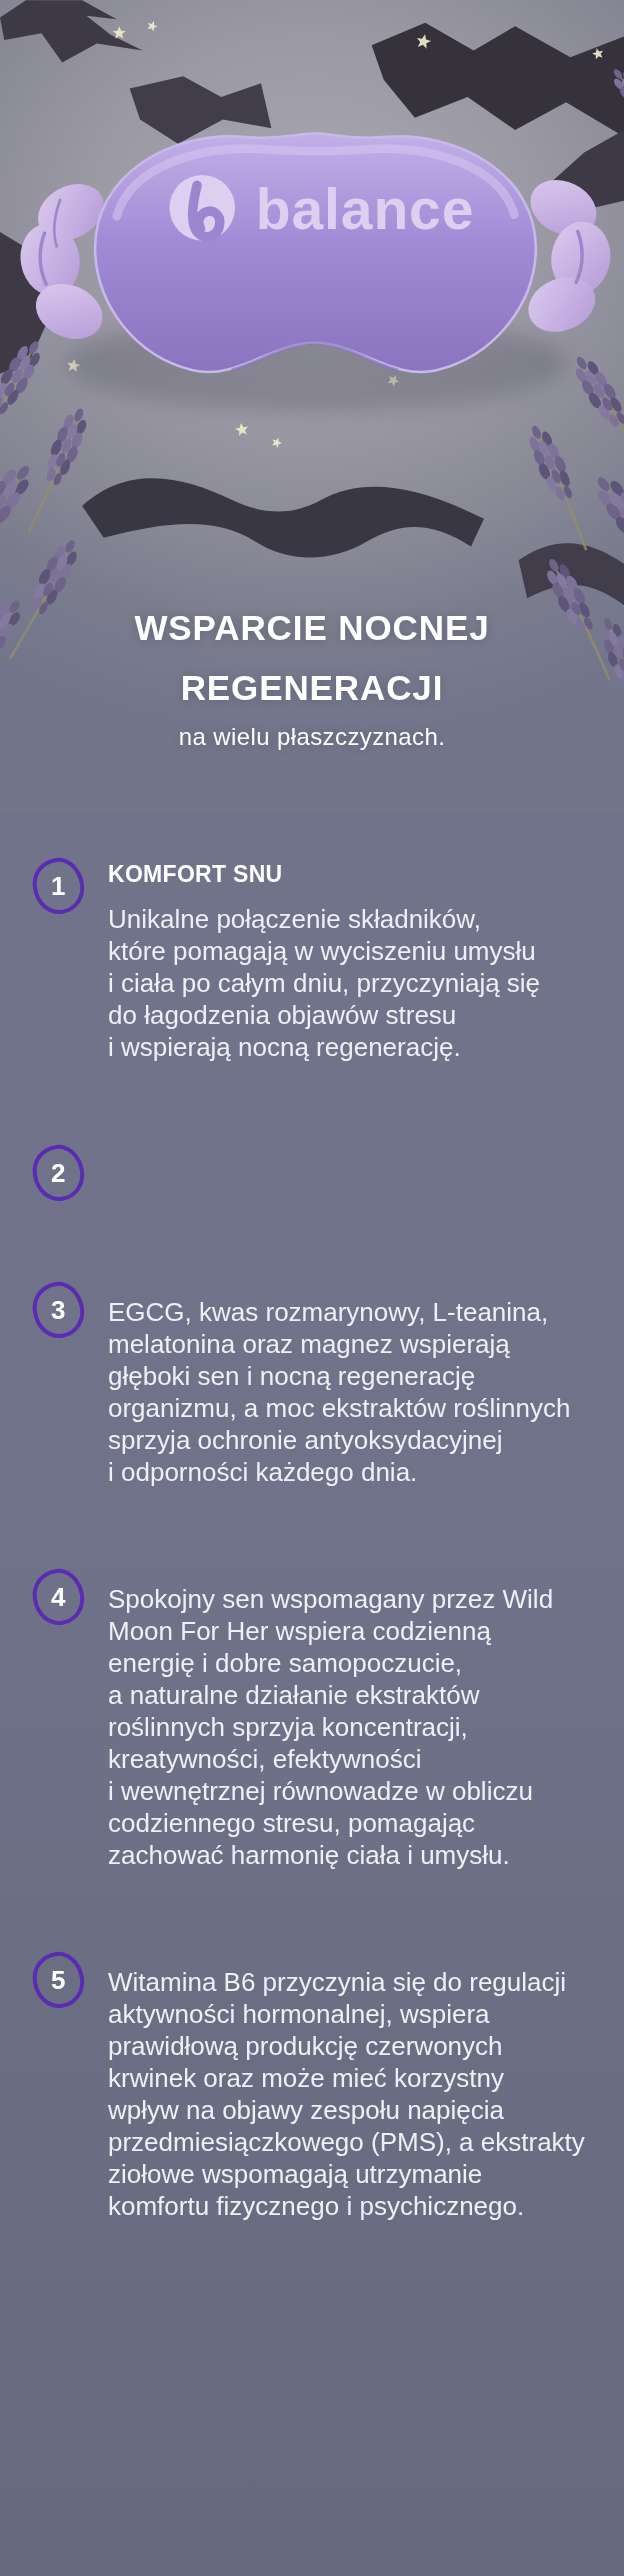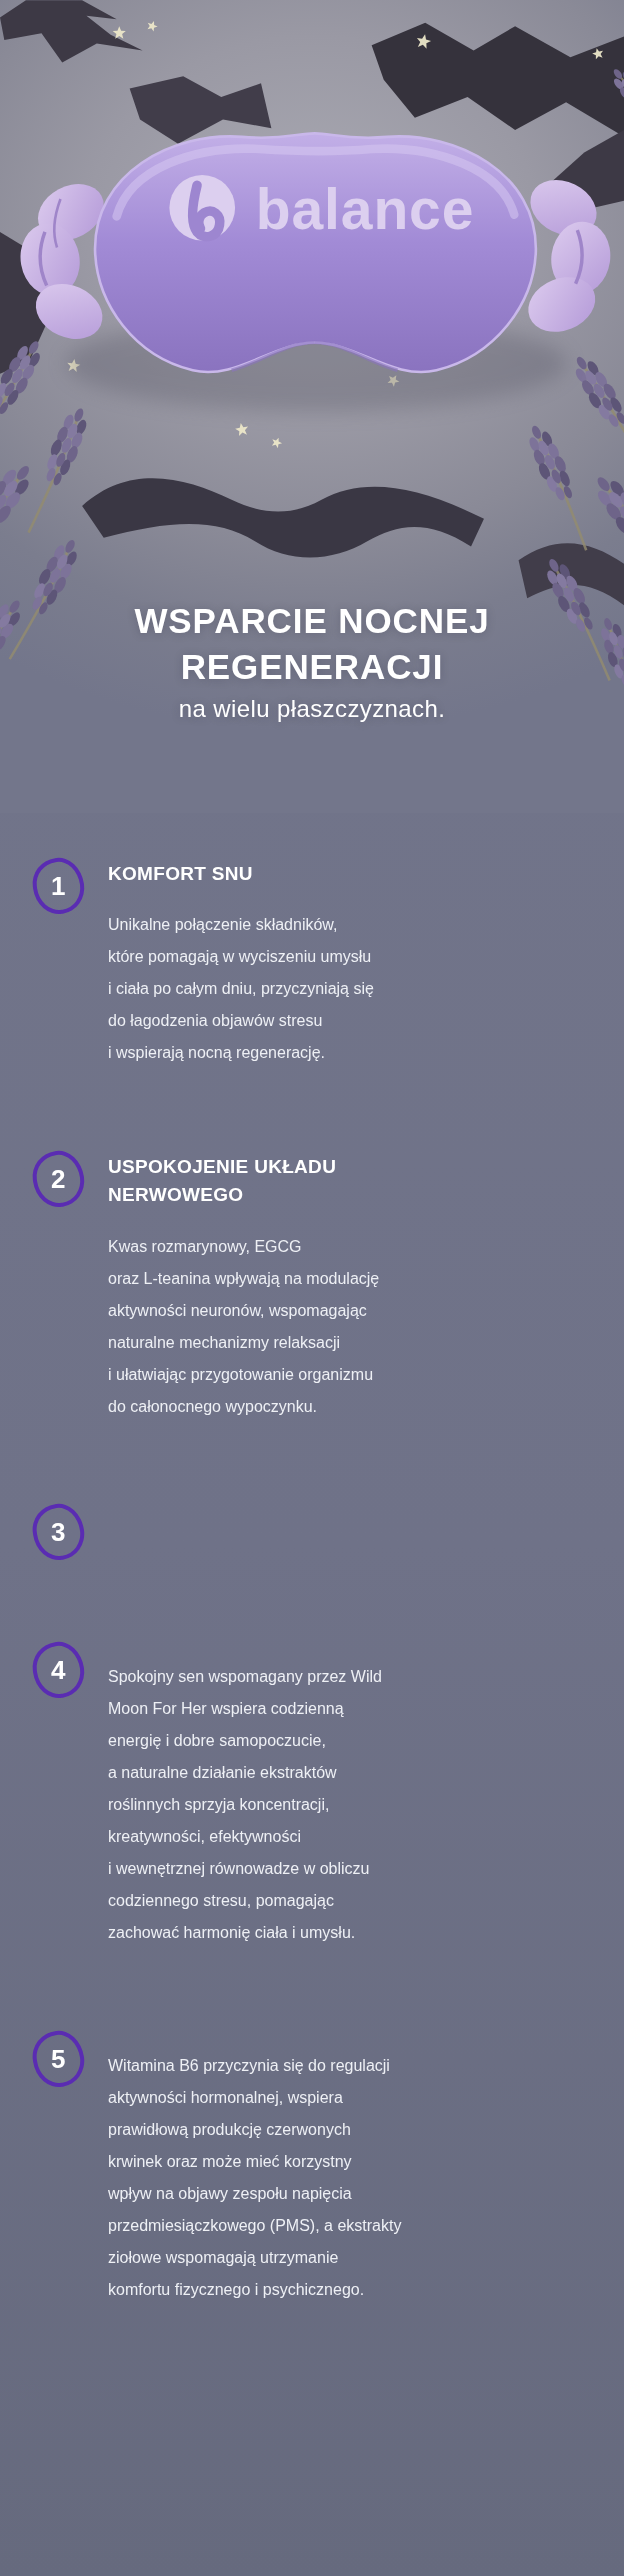--- a/index.html
+++ b/index.html
@@ -30,21 +30,21 @@
 
   .hero-title{
     position:absolute;
     left:0; right:0; top:598px;
     text-align:center;
     color:#ffffff;
   }
   .hero-title h1{
     margin:0;
     font-size:35px;
-    line-height:46px;
+    line-height:60px;
     font-weight:800;
     letter-spacing:0.9px;
     white-space:pre-line;
     text-shadow:0 0.9px 8.6px rgba(40,40,60,.25);
   }
   .hero-title .subtitle{
     margin-top:5.2px;
     font-size:24px;
     font-weight:300;
     letter-spacing:0.4px;
@@ -76,30 +76,30 @@
     font-size:26px;
     font-weight:700;
   }
   .section-text{
     margin-left:24px;
     width:484px;
   }
   .section-heading{
     margin:3.5px 0 0 0;
     color:#ffffff;
-    font-size:19px;
+    font-size:23px;
     line-height:28.5px;
     font-weight:700;
     letter-spacing:0.3px;
     white-space:pre-line;
   }
   .section-body{
-    margin-top:21px;
+    margin-top:15px;
     color:#eef0f5;
-    font-size:16px;
+    font-size:26px;
     line-height:32px;
     font-weight:400;
     white-space:pre-line;
   }
 </style>
 </head>
 <body>
 
 <div class="page">
 
@@ -233,37 +233,33 @@
 i ciała po całym dniu, przyczyniają się
 do łagodzenia objawów stresu
 i wspierają nocną regenerację.</div>
       </div>
     </div>
 
     <div class="section">
       <div class="num-badge">
           <span>2</span>
         </div>
-      <div class="section-text">
-        <h2 class="section-heading">USPOKOJENIE UKŁADU
-NERWOWEGO</h2>
-        <div class="section-body">Kwas rozmarynowy, EGCG
-oraz L-teanina wpływają na modulację
-aktywności neuronów, wspomagając
-naturalne mechanizmy relaksacji
-i ułatwiając przygotowanie organizmu
-do całonocnego wypoczynku.</div>
-      </div>
     </div>
 
     <div class="section">
       <div class="num-badge">
           <span>3</span>
         </div>
       <div class="section-text">
+        <div class="section-body">EGCG, kwas rozmarynowy, L-teanina,
+melatonina oraz magnez wspierają
+głęboki sen i nocną regenerację
+organizmu, a moc ekstraktów roślinnych
+sprzyja ochronie antyoksydacyjnej
+i odporności każdego dnia.</div>
       </div>
     </div>
 
     <div class="section">
       <div class="num-badge">
           <span>4</span>
         </div>
       <div class="section-text">
         <div class="section-body">Spokojny sen wspomagany przez Wild
 Moon For Her wspiera codzienną

